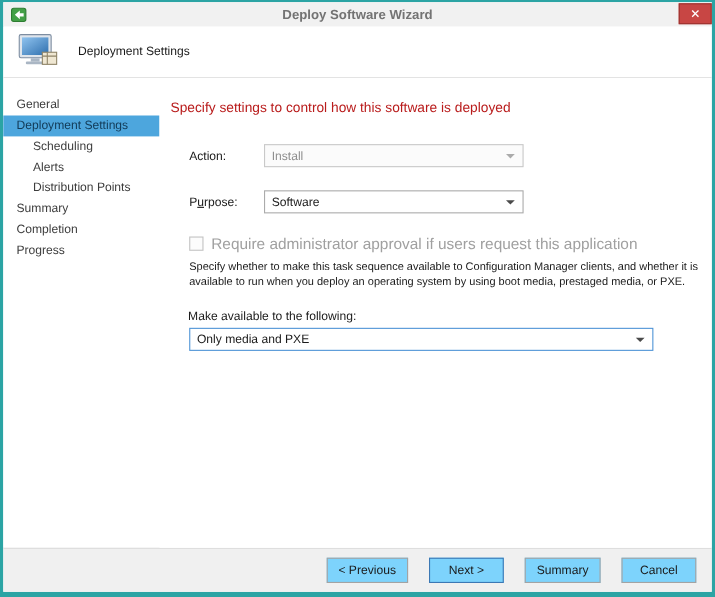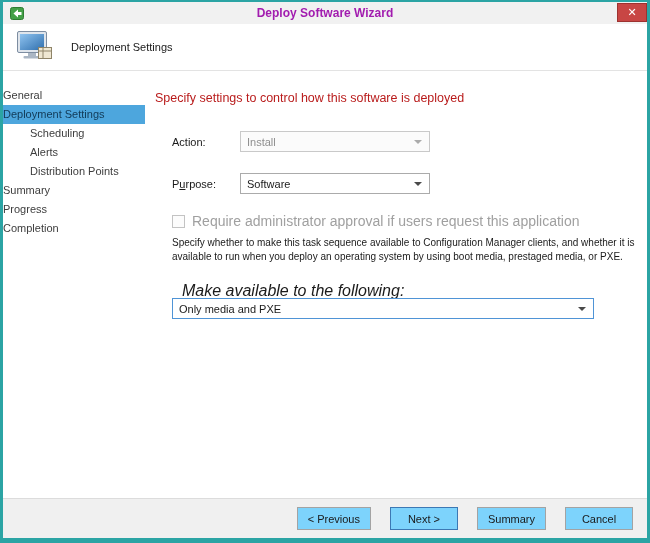--- a/index.html
+++ b/index.html
@@ -4,54 +4,54 @@
 <style>
   * { box-sizing: border-box; margin: 0; padding: 0; }
   html, body { width: 650px; height: 543px; }
   body { font-family: "Liberation Sans", sans-serif; background: #ffffff; }
 
   .window { width: 650px; height: 543px; background: #2ba4a4; padding: 2px 3px 5px 3px; }
   .inner  { display: flex; flex-direction: column; width: 100%; height: 100%; background: #fff; }
 
   .titlebar { flex: 0 0 22px; position: relative; background: #f1f1f1; display: flex; align-items: center; }
   .app-icon { margin-left: 7px; display: flex; z-index: 1; }
-  .window-title { position: absolute; left: 0; right: 0; text-align: center; font-size: 12px; font-weight: bold; color: #a21caf; }
+  .window-title { position: absolute; left: 0; right: 0; text-align: center; font-size: 12px; font-weight: bold; color: #737373; }
   .close-btn { position: absolute; top: 1px; right: 0; width: 30px; height: 19px; background: #c84644; border: 1px solid #9d3230; color: #fff; display: flex; align-items: center; justify-content: center; font-size: 11px; cursor: pointer; z-index: 2; }
 
   .header { flex: 0 0 47px; background: #fff; border-bottom: 1px solid #e3e3e3; display: flex; align-items: center; }
   .header-icon { margin: 0 16px 0 12px; display: flex; }
   .header-title { font-size: 11px; color: #1a1a1a; }
 
   .body { flex: 1; display: flex; min-height: 0; }
 
   .sidebar { flex: 0 0 142px; padding-top: 15px; background: #fff; }
-  .nav-item { height: 19px; line-height: 19px; font-size: 11px; color: #3d3d3d; padding-left: 0; cursor: pointer; white-space: nowrap; }
+  .nav-item { height: 19px; line-height: 19px; font-size: 11px; color: #3d3d3d; padding-left: 12px; cursor: pointer; white-space: nowrap; }
   .nav-item.sub { padding-left: 27px; }
   .nav-item.selected { background: #4da6dd; color: #123a56; }
 
   .content { flex: 1; position: relative; background: #fff; }
   .heading { position: absolute; top: 20px; left: 10px; font-size: 12.5px; color: #b91c1c; }
 
   .row { position: absolute; left: 27px; display: flex; align-items: center; }
   .row-action  { top: 60px; }
   .row-purpose { top: 102px; }
   .field-label { width: 68px; font-size: 11px; color: #1a1a1a; }
 
-  .combo { position: relative; width: 190px; height: 21px; border: 1px solid #ababab; background: #fff; display: flex; align-items: center; padding: 0 20px 0 6px; font-size: 11px; color: #1a1a1a; cursor: pointer; }
+  .combo { position: relative; width: 236px; height: 21px; border: 1px solid #ababab; background: #fff; display: flex; align-items: center; padding: 0 20px 0 6px; font-size: 11px; color: #1a1a1a; cursor: pointer; }
   .combo .value { overflow: hidden; white-space: nowrap; }
   .arrow { position: absolute; right: 7px; top: 8px; width: 0; height: 0; border-left: 4px solid transparent; border-right: 4px solid transparent; border-top: 4px solid #4a4a4a; }
   .combo.disabled { background: #fbfbfb; border-color: #c9c9c9; color: #8f8f8f; cursor: default; }
   .combo.disabled .arrow { border-top-color: #ababab; }
 
   .checkbox-row { position: absolute; top: 142px; left: 27px; display: flex; align-items: center; }
   .checkbox { width: 13px; height: 13px; flex: 0 0 13px; border: 1px solid #c3c3c3; background: #fcfcfc; margin-right: 7px; }
   .checkbox-label { font-size: 14px; color: #a0a0a0; }
 
   .desc { position: absolute; top: 165px; left: 27px; width: 478px; font-size: 10px; color: #1a1a1a; line-height: 1.35; }
-  .avail-label { position: absolute; top: 211px; left: 37px; font-size: 16px; color: #1a1a1a; font-style: italic; }
+  .avail-label { position: absolute; top: 211px; left: 26px; font-size: 11px; color: #1a1a1a; }
   .combo-wide { position: absolute; top: 227px; left: 27px; width: 422px; border-color: #4f94d6; }
 
   .ukey { text-decoration: underline; }
 
   .footer { flex: 0 0 40px; background: #f0f0f0; border-top: 1px solid #dcdcdc; display: flex; align-items: center; justify-content: flex-end; padding-right: 14px; }
   .btn { min-width: 68px; height: 23px; margin-left: 19px; background: #7dd3fc; border: 1px solid #a3a3a3; font-family: inherit; font-size: 11px; color: #1a1a1a; padding: 0 10px; cursor: pointer; }
   .btn.default { border-color: #3c78b4; }
 </style>
 </head>
 <body>
@@ -94,22 +94,22 @@
 
     <div class="body">
 
       <div class="sidebar">
         <div class="nav-item">General</div>
         <div class="nav-item selected">Deployment Settings</div>
         <div class="nav-item sub">Scheduling</div>
         <div class="nav-item sub">Alerts</div>
         <div class="nav-item sub">Distribution Points</div>
         <div class="nav-item">Summary</div>
+        <div class="nav-item">Completion</div>
         <div class="nav-item">Progress</div>
-        <div class="nav-item">Completion</div>
       </div>
 
       <div class="content">
         <div class="heading">Specify settings to control how this software is deployed</div>
 
         <div class="row row-action">
           <span class="field-label">Action:</span>
           <div class="combo disabled">
             <span class="value">Install</span>
             <span class="arrow"></span>

